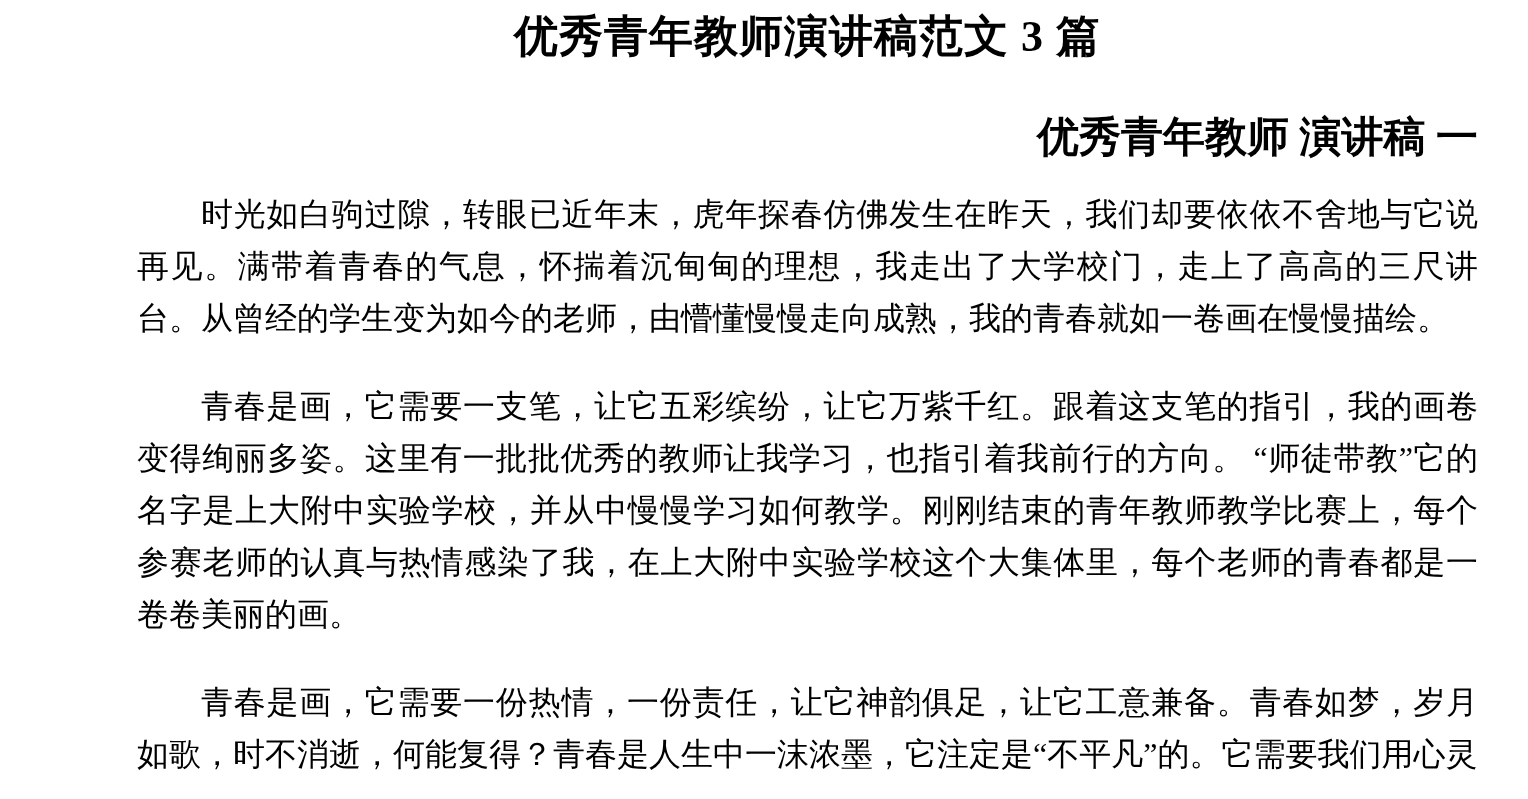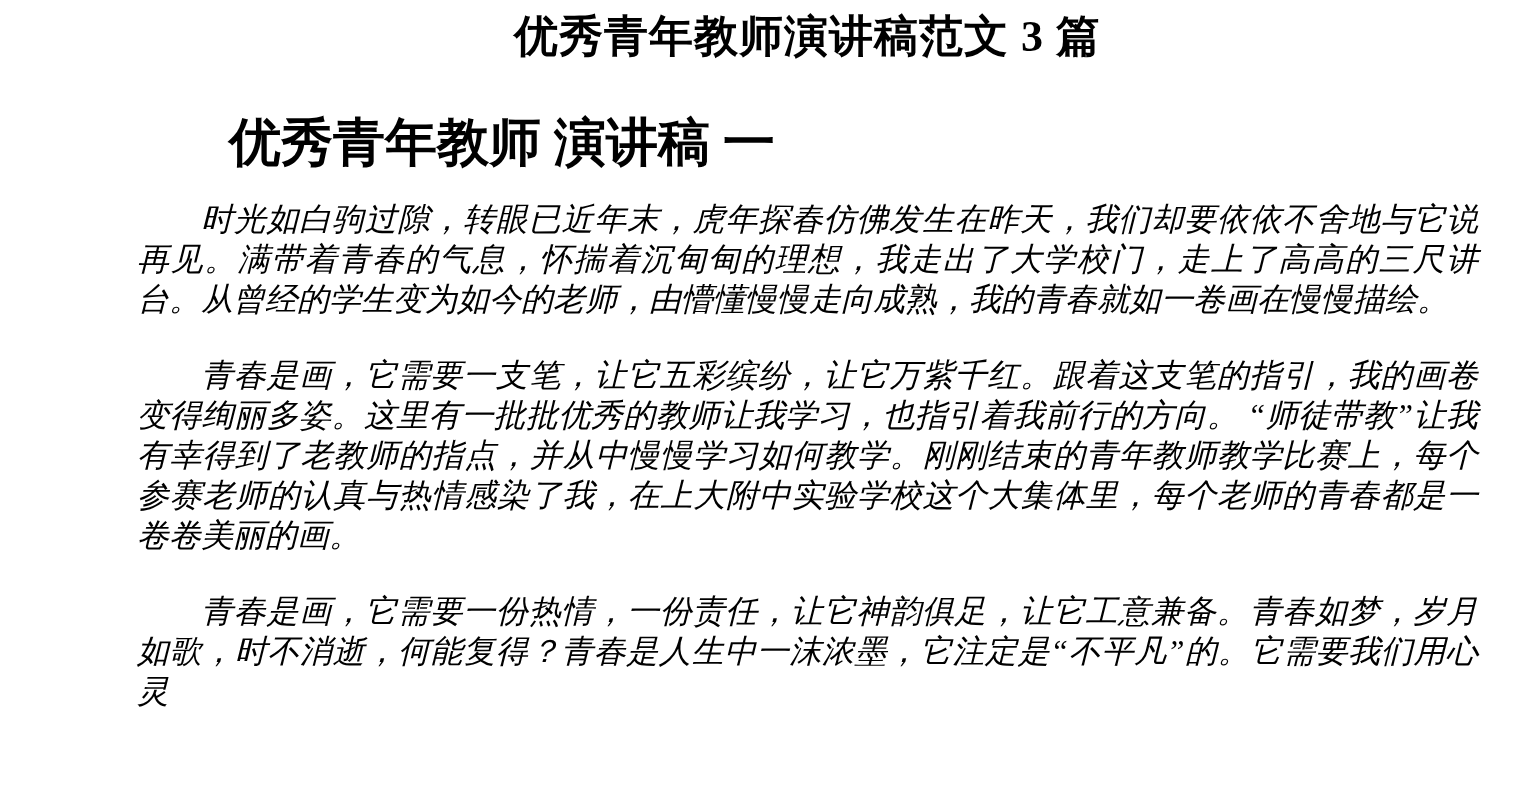--- a/index.html
+++ b/index.html
@@ -24,43 +24,42 @@
     margin: 12px 0 12px 0;
     font-size: 44px;
     line-height: 1.15;
     font-weight: bold;
     text-align: center;
     letter-spacing: 1px;
     font-family: Liberation Serif, serif;
   }
   .section-heading {
     margin: 50px 0 0 92px;
-    font-size: 52px;
+    font-size: 42px;
     line-height: 1.15;
     font-weight: bold;
-    text-align: left;
+    text-align: right;
   }
   .body-text {
     margin-top: 27px;
   }
   .body-text p {
     margin: 0 0 36px 0;
     font-size: 32px;
-    line-height: 40px;
+    line-height: 52px;
     text-align: justify;
     text-indent: 2em;
-    font-style: italic;
   }
 </style>
 </head>
 <body>
 
 <div class="page">
   <h1 class="doc-title">优秀青年教师演讲稿范文 3 篇</h1>
 
   <h2 class="section-heading">优秀青年教师 演讲稿 一</h2>
 
   <div class="body-text">
     <p>时光如白驹过隙，转眼已近年末，虎年探春仿佛发生在昨天，我们却要依依不舍地与它说再见。满带着青春的气息，怀揣着沉甸甸的理想，我走出了大学校门，走上了高高的三尺讲台。从曾经的学生变为如今的老师，由懵懂慢慢走向成熟，我的青春就如一卷画在慢慢描绘。</p>
-    <p>青春是画，它需要一支笔，让它五彩缤纷，让它万紫千红。跟着这支笔的指引，我的画卷变得绚丽多姿。这里有一批批优秀的教师让我学习，也指引着我前行的方向。 “师徒带教”让我有幸得到了老教师的指点，并从中慢慢学习如何教学。刚刚结束的青年教师教学比赛上，每个参赛老师的认真与热情感染了我，在上大附中实验学校这个大集体里，每个老师的青春都是一卷卷美丽的画。</p>
+    <p>青春是画，它需要一支笔，让它五彩缤纷，让它万紫千红。跟着这支笔的指引，我的画卷变得绚丽多姿。这里有一批批优秀的教师让我学习，也指引着我前行的方向。 “师徒带教”它的名字是上大附中实验学校，并从中慢慢学习如何教学。刚刚结束的青年教师教学比赛上，每个参赛老师的认真与热情感染了我，在上大附中实验学校这个大集体里，每个老师的青春都是一卷卷美丽的画。</p>
     <p>青春是画，它需要一份热情，一份责任，让它神韵俱足，让它工意兼备。青春如梦，岁月如歌，时不消逝，何能复得？青春是人生中一沫浓墨，它注定是“不平凡”的。它需要我们用心灵</p>
   </div>
 </div>
 
 </body></html>

